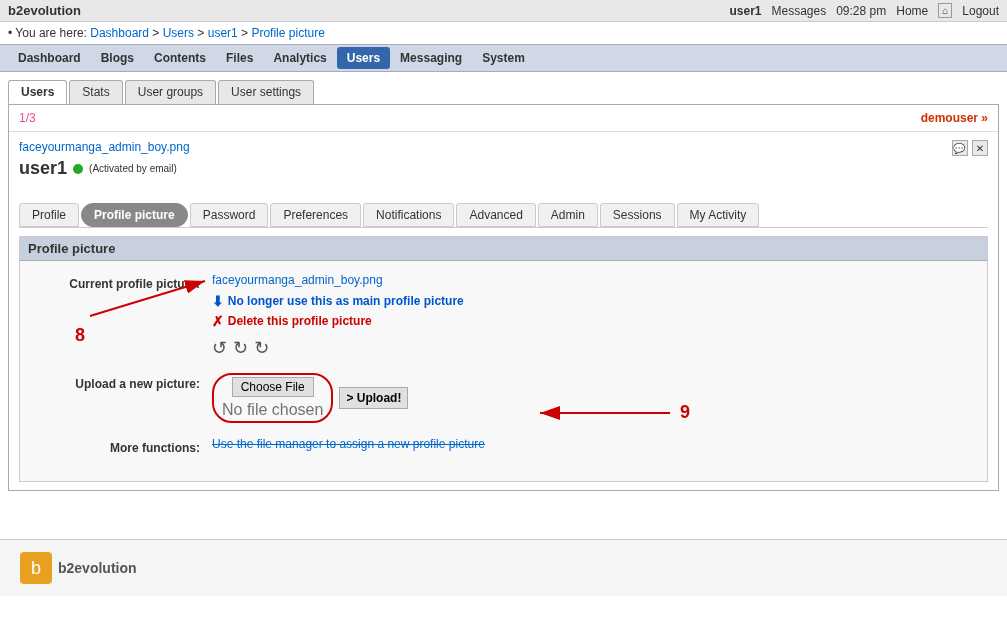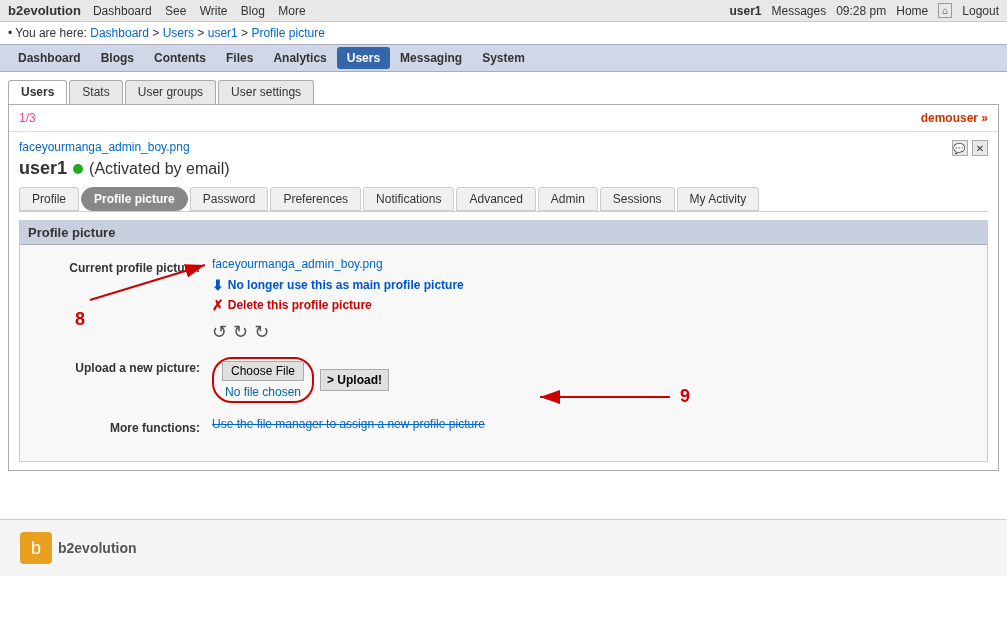--- a/index.html
+++ b/index.html
@@ -162,20 +162,21 @@
     #profile-tabs .ptab {
       padding: 4px 12px;
       border: 1px solid #ccc;
       background: #f0f0f0;
       cursor: pointer;
       font-size: 12px;
       margin-right: 2px;
       text-decoration: none;
       color: #333;
       border-radius: 3px 3px 0 0;
+      margin-top: 16px;
     }
     #profile-tabs .ptab.active {
       background: #888;
       color: #fff;
       border-color: #888;
       border-radius: 12px;
       font-weight: bold;
     }
 
     
@@ -265,22 +266,22 @@
       flex-direction: column;
     }
     .btn-choose {
       background: #e0e0e0;
       border: 1px solid #aaa;
       padding: 2px 8px;
       cursor: pointer;
       font-size: 12px;
     }
     .no-file-text {
-      font-size: 12px;
-      color: #0369a1;
+      font-size: 16px;
+      color: #737373;
     }
     .btn-upload {
       background: #e0e0e0;
       border: 1px solid #aaa;
       padding: 3px 6px;
       cursor: pointer;
       font-size: 12px;
       font-weight: bold;
     }
     .more-functions-link {
@@ -331,27 +332,20 @@
       font-weight: bold;
       color: #555;
       font-size: 14px;
     }
   </style>
 </head>
 <body>
 
 <div id="top-bar">
   <span class="logo">b2evolution</span>
-  <nav class="top-nav">
-    <a>Dashboard</a>
-    <a>See</a>
-    <a>Write</a>
-    <a>Blog</a>
-    <a>More</a>
-  </nav>
   <div class="right-info">
     <span class="username">user1</span>
     <a>Messages</a>
     <span>09:28 pm</span>
     <a>Home</a>
     <span style="border:1px solid #999;padding:1px 3px;font-size:10px;">⌂</span>
     <a>Logout</a>
   </div>
 </div>
 
@@ -398,21 +392,21 @@
         <div class="panel-icon">✕</div>
       </div>
 
       <div>
         <a class="filename-link">faceyourmanga_admin_boy.png</a>
       </div>
 
       <div class="edit-title">
         <span>user1</span>
         <span class="status-dot"></span>
-        <span style="font-size:16px; font-weight:normal;">(<span>Activated by email</span>)</span>
+        <span style="font-size:10px; font-weight:normal;">(<span>Activated by email</span>)</span>
       </div>
 
       <div id="profile-tabs">
         <a class="ptab">Profile</a>
         <a class="ptab active">Profile picture</a>
         <a class="ptab">Password</a>
         <a class="ptab">Preferences</a>
         <a class="ptab">Notifications</a>
         <a class="ptab">Advanced</a>
         <a class="ptab">Admin</a>

